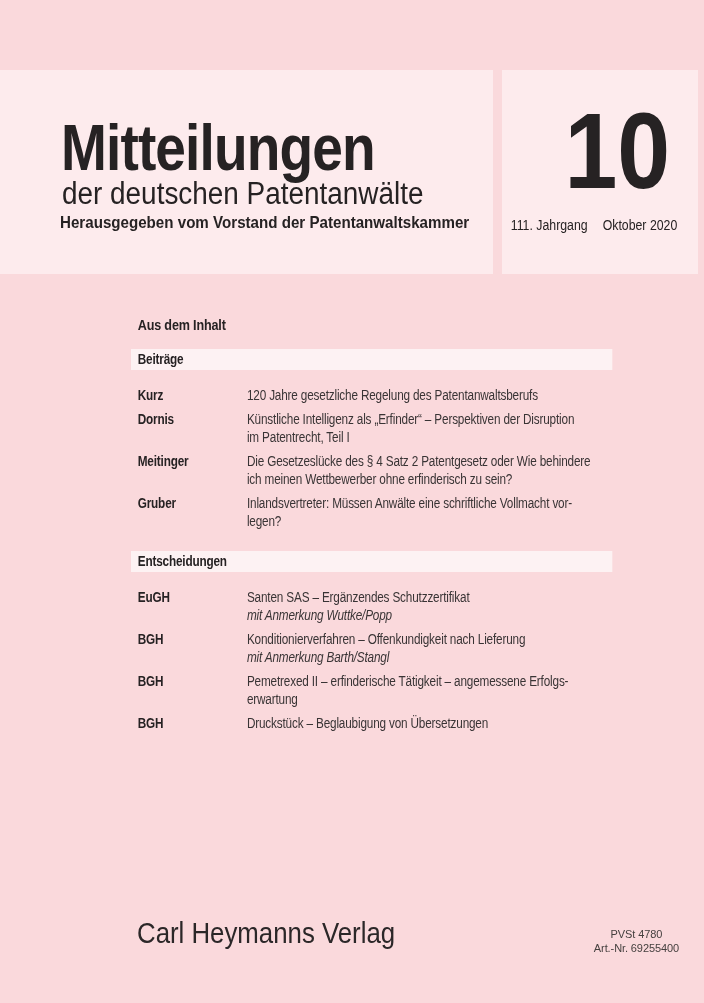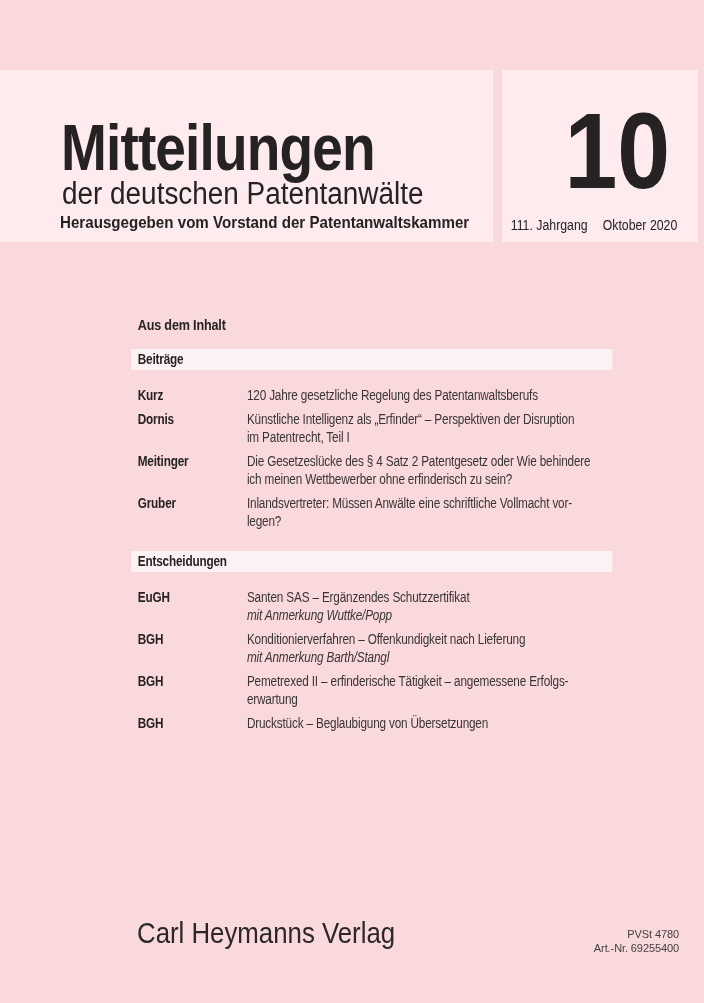--- a/index.html
+++ b/index.html
@@ -12,21 +12,21 @@
   html,body{margin:0;padding:0;background:#fff;}
   .page{
     position:relative;
     width:704px;height:1003px;
     background:var(--page-background);
     overflow:hidden;
     font-family:"Liberation Sans","DejaVu Sans",sans-serif;
     color:var(--text-body);
   }
   
-  .panel{position:absolute;top:70px;height:172px;background:var(--panel-background);}
+  .panel{position:absolute;top:70px;height:204px;background:var(--panel-background);}
   .panel-left{left:0;width:493px;}
   .panel-right{left:502px;width:196px;}
 
   .journal-title{
     position:absolute;left:61px;top:46px;
     font-size:64px;font-weight:bold;line-height:64px;
     letter-spacing:-1px;color:var(--text-primary);
     transform:scaleX(0.86);transform-origin:0 0;white-space:nowrap;
   }
   .journal-subtitle{
@@ -85,21 +85,21 @@
   .entry-text .note{font-style:italic;}
 
   
   .footer-publisher{
     position:absolute;left:137px;top:916px;
     font-size:30px;line-height:34px;color:#2b2728;
     transform:scaleX(0.86);transform-origin:0 0;white-space:nowrap;
   }
   .footer-meta{
     position:absolute;right:25px;top:928px;
-    font-size:11px;line-height:13.5px;text-align:right;
+    font-size:11px;line-height:13.5px;text-align:center;
     color:#45403f;letter-spacing:-0.1px;
   }
 </style>
 </head>
 <body>
 
 <div class="page">
 
   <div class="panel panel-left">
     <div class="journal-title">Mitteilungen</div>

